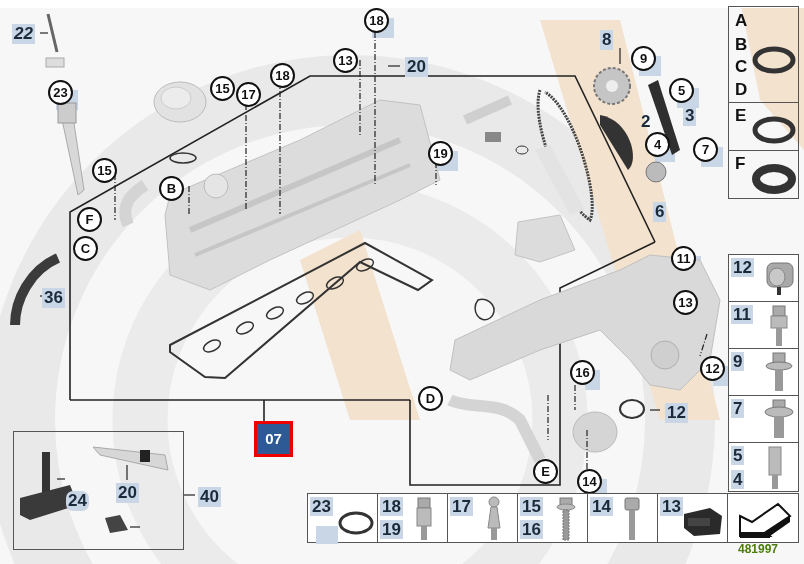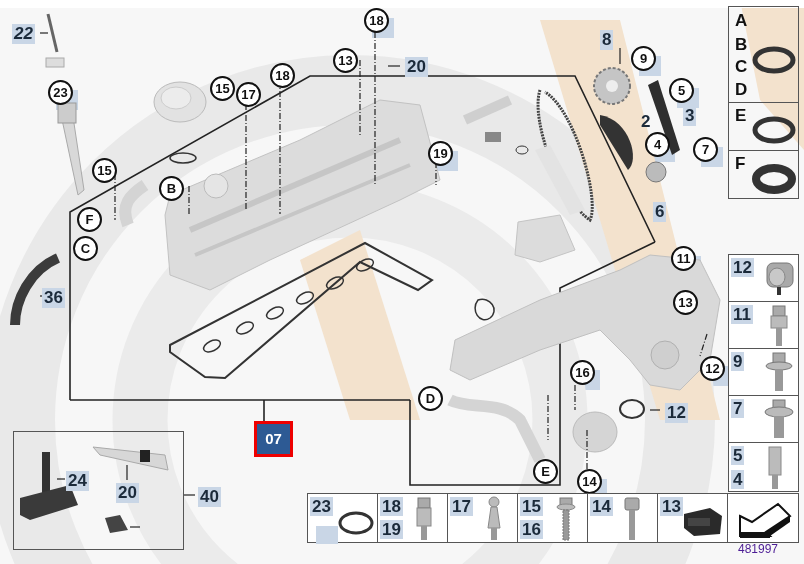--- a/index.html
+++ b/index.html
@@ -9,21 +9,21 @@
   .lbl.sq { background:#c9d6e6; }
   .lbl.plain { background:transparent; }
   .circ { position:absolute; width:21px; height:21px; border:2px solid #111; border-radius:50%; background:#fff; font-weight:bold; font-size:13px; line-height:21px; text-align:center; color:#111; box-sizing:content-box; }
   .circ.hl::after { content:""; position:absolute; left:6px; top:8px; width:22px; height:20px; background:#c9d6e6; z-index:-1; }
   .sqbg { position:absolute; background:#c9d6e6; }
   .box { position:absolute; border:1px solid #555; background:#fff; }
   .cell { position:absolute; border:1px solid #555; background:#fff; box-sizing:border-box; }
   .cell-label { position:absolute; font-weight:bold; font-size:17px; color:#1b2a3a; background:#c9d6e6; padding:0 2px; line-height:19px; }
   .letter { position:absolute; font-weight:bold; font-size:17px; color:#111; }
   .badge { position:absolute; left:254px; top:421px; width:33px; height:30px; background:#2d5a94; border:3px solid #e00; color:#fff; font-weight:bold; font-size:15px; text-align:center; line-height:30px; }
-  .diagram-number { position:absolute; left:738px; top:542px; font-size:12px; color:#4c1d95; }
+  .diagram-number { position:absolute; left:738px; top:542px; font-size:12px; color:#4d7c0f;font-weight:bold; }
 </style>
 </head>
 <body>
 
 <svg id="bg" viewBox="0 0 804 564">
 
   <g opacity="1">
     <circle cx="350" cy="420" r="330" fill="none" stroke="#e9e9e9" stroke-width="70"></circle>
     <circle cx="350" cy="420" r="210" fill="none" stroke="#ebebeb" stroke-width="55"></circle>
     <path d="M540 20 L620 20 L720 420 L660 420 Z" fill="#f3e2cd"></path>
@@ -169,21 +169,21 @@
 
 <div class="circ" style="left:159px;top:176px;">B</div>
 <div class="circ" style="left:77px;top:207px;">F</div>
 <div class="circ" style="left:73px;top:236px;">C</div>
 <div class="circ" style="left:418px;top:386px;">D</div>
 <div class="circ" style="left:533px;top:459px;">E</div>
 
 <div class="badge">07</div>
 
 <div class="box" style="left:13px;top:431px;width:169px;height:117px;background:transparent;"></div>
-<div class="lbl sq" style="left:66px;top:471px;">24</div>
+<div class="lbl sq" style="left:66px;top:491px;border-radius:7px;">24</div>
 <div class="lbl sq" style="left:116px;top:483px;">20</div>
 <div class="lbl sq" style="left:143px;top:519px;margin-top:46px;">25</div>
 <div class="lbl sq" style="left:198px;top:487px;">40</div>
 
 <div>
   <div class="cell" style="left:728px;top:6px;width:71px;height:97px;background:transparent;">
     <span class="letter" style="left:6px;top:4px;">A</span>
     <span class="letter" style="left:6px;top:28px;">B</span>
     <span class="letter" style="left:6px;top:50px;">C</span>
     <span class="letter" style="left:6px;top:73px;">D</span>

